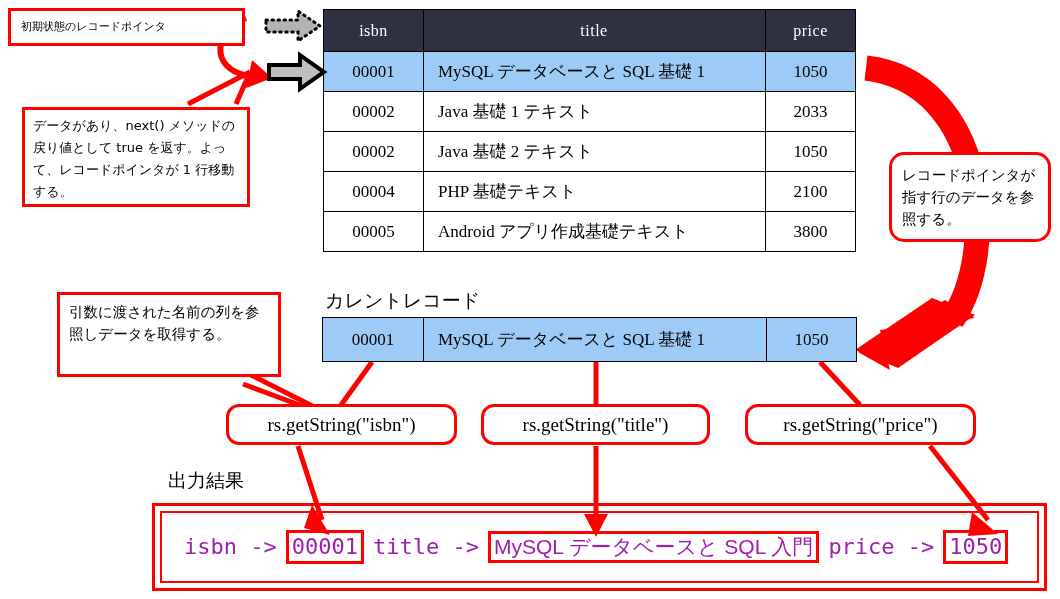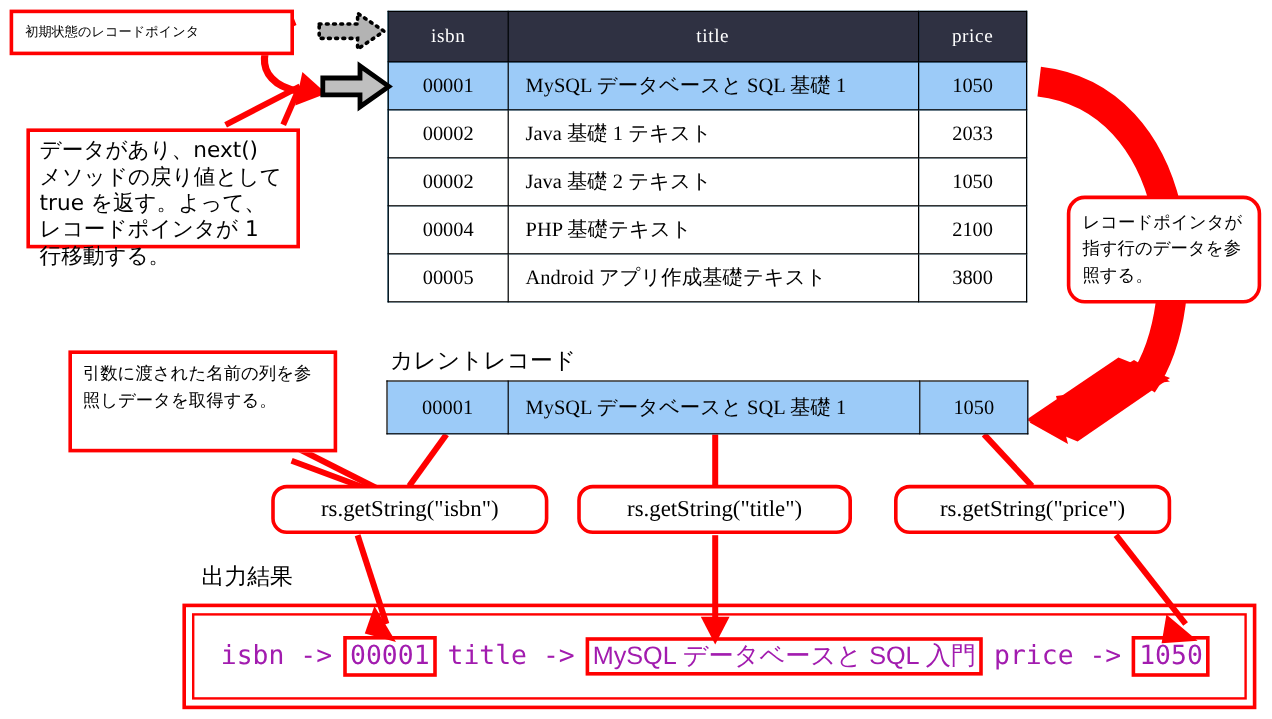--- a/index.html
+++ b/index.html
@@ -75,21 +75,21 @@
     <path d="M 596 362 L 596 405" stroke="#ff0000" stroke-width="5" fill="none"></path>
     <path d="M 820 362 L 860 405" stroke="#ff0000" stroke-width="5" fill="none"></path>
   </g>
 </svg>
 
 <div class="callout" style="left:8px;top:8px;width:237px;height:38px;">
   <span class="txt" style="font-size:11px;line-height:32px;padding-left:10px;">初期状態のレコードポインタ</span>
 </div>
 
 <div class="callout" style="left:22px;top:107px;width:228px;height:100px;">
-  <span class="txt" style="font-size:18px;line-height:22px;padding:5px 8px 0 8px;">データがあり、next() メソッドの戻り値として true を返す。よって、レコードポインタが 1 行移動する。</span>
+  <span class="txt" style="font-size:13px;line-height:22px;padding:5px 8px 0 8px;">データがあり、next() メソッドの戻り値として true を返す。よって、レコードポインタが 1 行移動する。</span>
 </div>
 
 <svg class="abs" style="left:264px;top:8px;width:58px;height:36px;z-index:5;" viewBox="0 0 58 36" xmlns="http://www.w3.org/2000/svg">
   <polygon points="2,12 34,12 34,3 56,18 34,33 34,24 2,24" fill="#b3b3b3" stroke="#000000" stroke-width="3" stroke-dasharray="1.5 4.5" stroke-linecap="round"></polygon>
 </svg>
 
 <svg class="abs" style="left:267px;top:52px;width:60px;height:40px;z-index:5;" viewBox="0 0 60 40" xmlns="http://www.w3.org/2000/svg">
   <polygon points="2,13 33,13 33,3 57,20 33,37 33,27 2,27" fill="#bfbfbf" stroke="#000000" stroke-width="4" stroke-linejoin="miter"></polygon>
 </svg>
 
@@ -123,21 +123,21 @@
       <td class="cell c-price">2100</td>
     </tr>
     <tr>
       <td class="cell c-isbn">00005</td>
       <td class="cell c-title">Android アプリ作成基礎テキスト</td>
       <td class="cell c-price">3800</td>
     </tr>
   </tbody>
 </table>
 
-<div class="rbox" style="left:889px;top:163px;width:162px;height:90px;border-radius:15px;">
+<div class="rbox" style="left:889px;top:152px;width:162px;height:90px;border-radius:15px;">
   <span style="font-family:'DejaVu Sans','Liberation Sans',sans-serif;font-size:14.5px;line-height:22px;padding:0 10px;">レコードポインタが指す行のデータを参照する。</span>
 </div>
 
 <div class="lbl" style="left:325px;top:288px;">カレントレコード</div>
 
 <table class="currec" style="left:322px;top:317px;">
   <tbody>
       <tr>
     <td class="c-isbn" style="text-align:center;width:101px;">00001</td>
     <td class="c-title" style="text-align:left;padding-left:14px;width:343px;">MySQL データベースと SQL 基礎 1</td>

